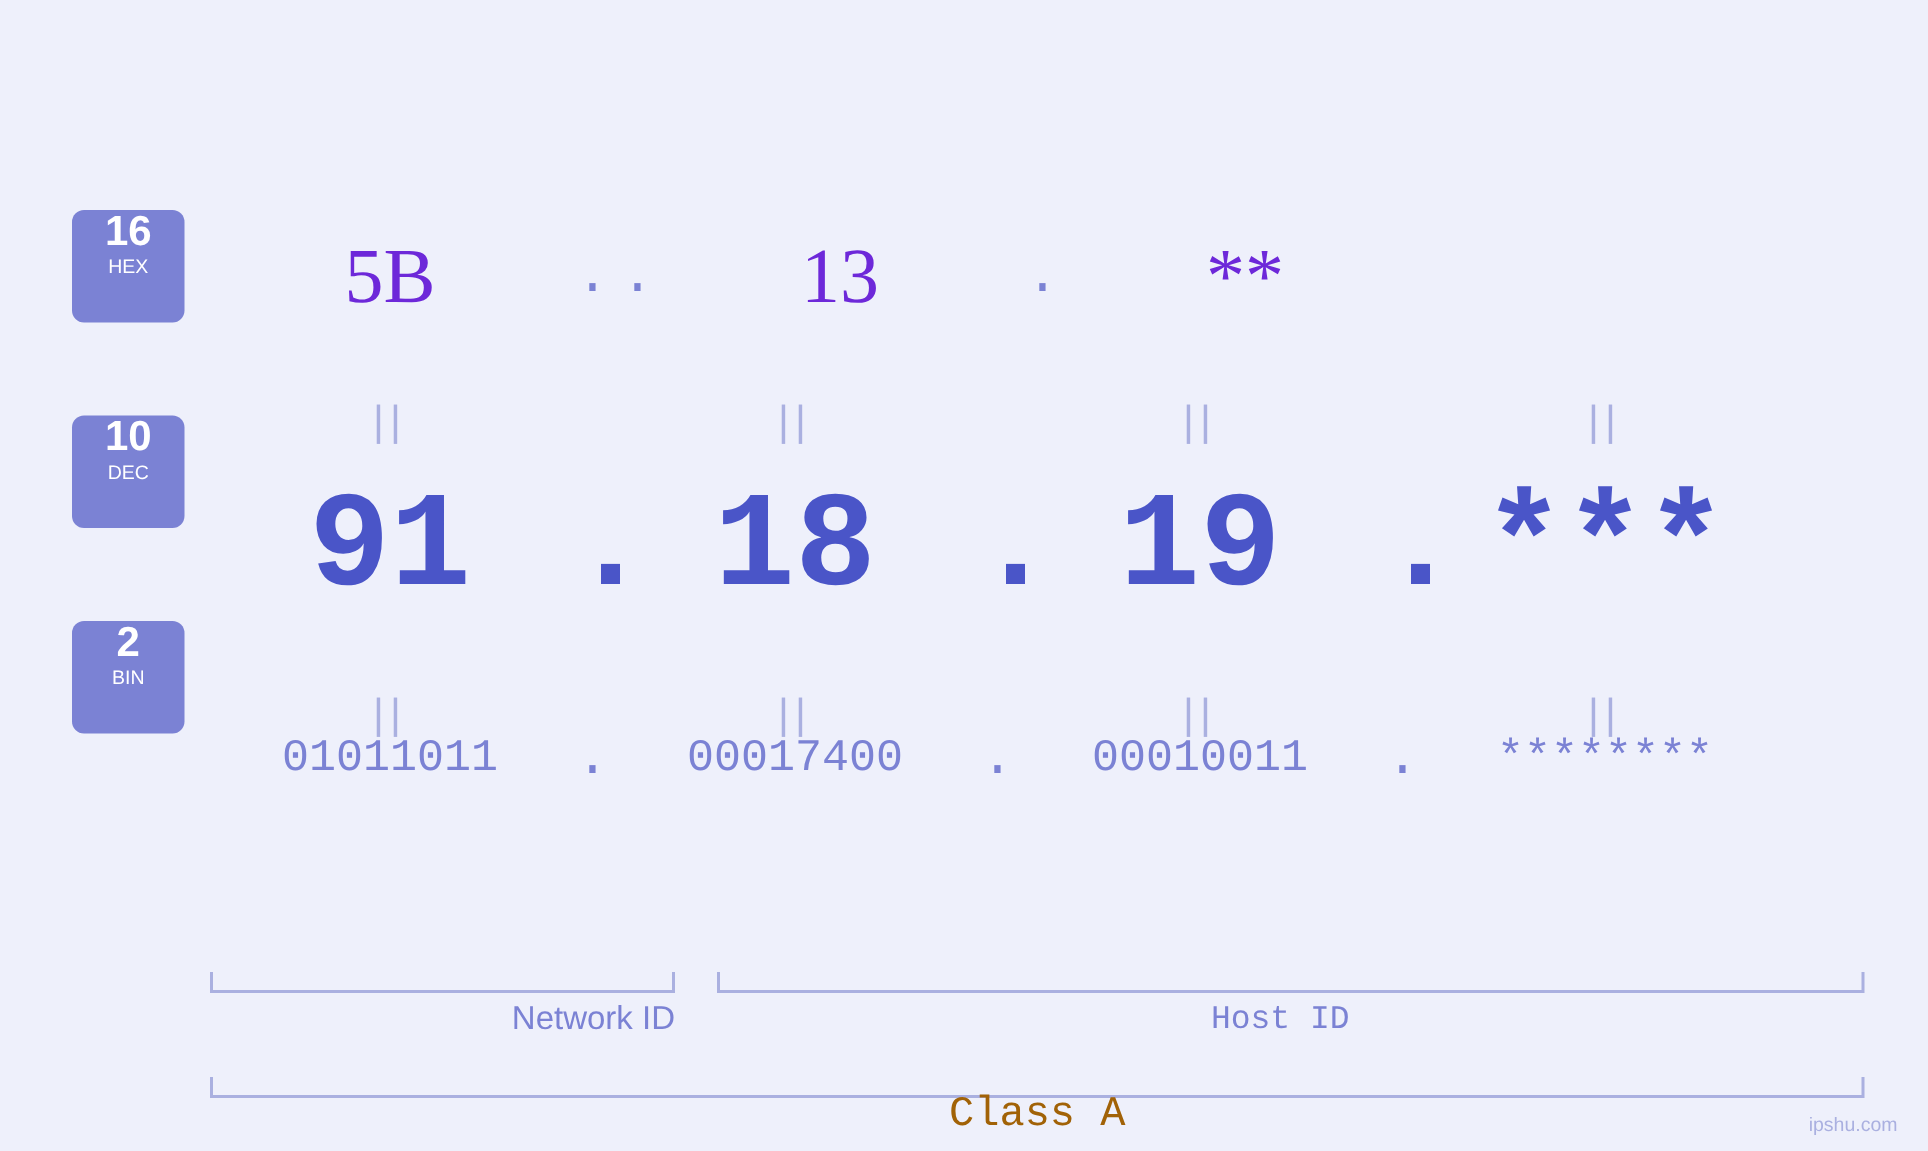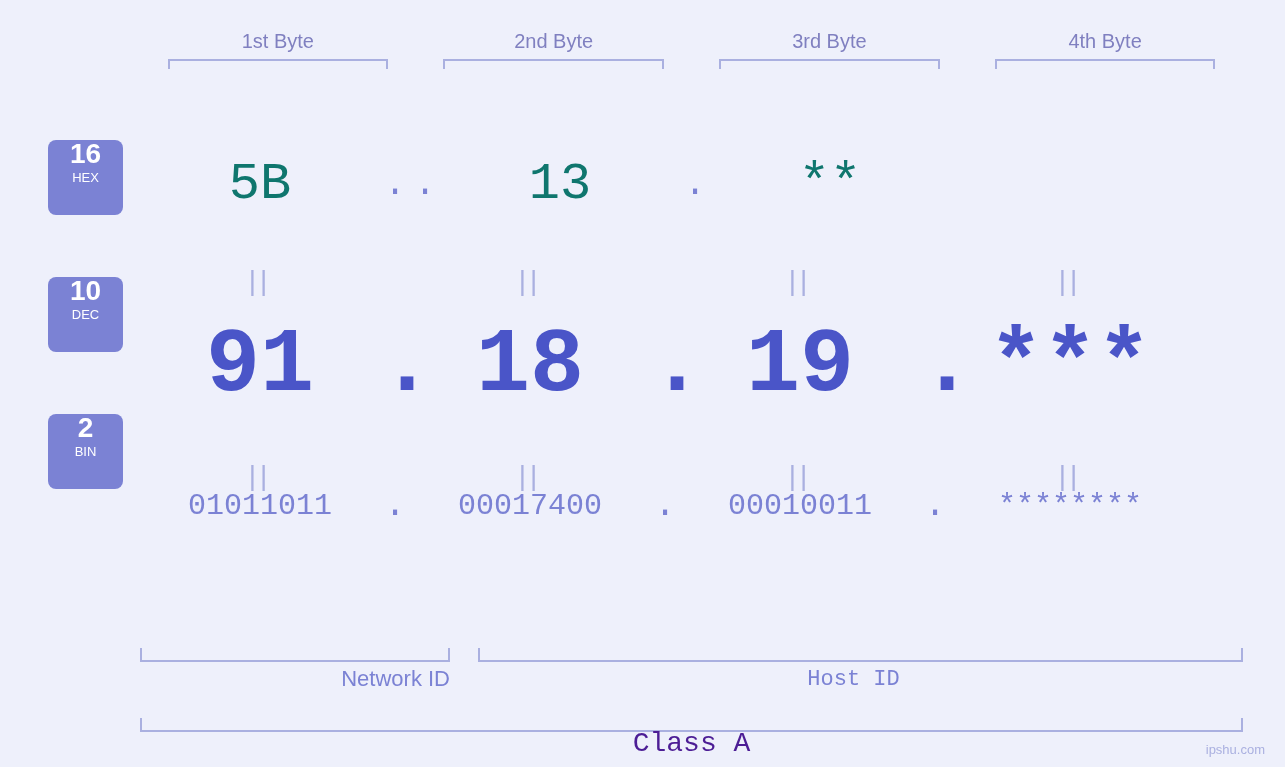--- a/index.html
+++ b/index.html
@@ -79,23 +79,23 @@
 
     .cell {
       width: 240px;
       text-align: center;
       display: flex;
       align-items: center;
       justify-content: center;
     }
 
     .hex-value {
-      color: #0f766e;
+      color: #6d28d9;
       font-size: 52px;
-      font-family: Liberation Mono, monospace;
+      font-family: Liberation Serif, serif;
     }
 
     .dec-value {
       color: #4a55c8;
       font-size: 90px;
       font-family: 'Courier New', Courier, monospace;
       font-weight: bold;
     }
 
     .dec-dot {
@@ -224,21 +224,21 @@
       height: 12px;
       border-right: 2px solid #aab0e0;
     }
 
     .class-label {
       position: absolute;
       bottom: 8px;
       left: 140px;
       right: 42px;
       text-align: center;
-      color: #4c1d95;
+      color: #a16207;
       font-size: 28px;
       font-family: 'Courier New', Courier, monospace;
       margin-top: 17px;
     }
 
     
     .watermark {
       position: absolute;
       bottom: 10px;
       right: 20px;
@@ -315,38 +315,20 @@
     <div class="badge">
       <span class="badge-num">10</span>
       <span class="badge-label">DEC</span>
     </div>
     <div class="badge">
       <span class="badge-num">2</span>
       <span class="badge-label">BIN</span>
     </div>
   </div>
 
-  <div class="top-brackets">
-    <div class="top-bracket-item">
-      <span class="top-bracket-label">1st Byte</span>
-      <div class="top-bracket-line"></div>
-    </div>
-    <div class="top-bracket-item">
-      <span class="top-bracket-label">2nd Byte</span>
-      <div class="top-bracket-line"></div>
-    </div>
-    <div class="top-bracket-item">
-      <span class="top-bracket-label">3rd Byte</span>
-      <div class="top-bracket-line"></div>
-    </div>
-    <div class="top-bracket-item">
-      <span class="top-bracket-label">4th Byte</span>
-      <div class="top-bracket-line"></div>
-    </div>
-  </div>
 
   <div class="content-area">
 
     <div class="data-row hex-row">
       <div class="cell">
         <span class="hex-value">5B</span>
       </div>
       <span class="sep">.</span>
       <span class="sep">.</span>
       <div class="cell">

